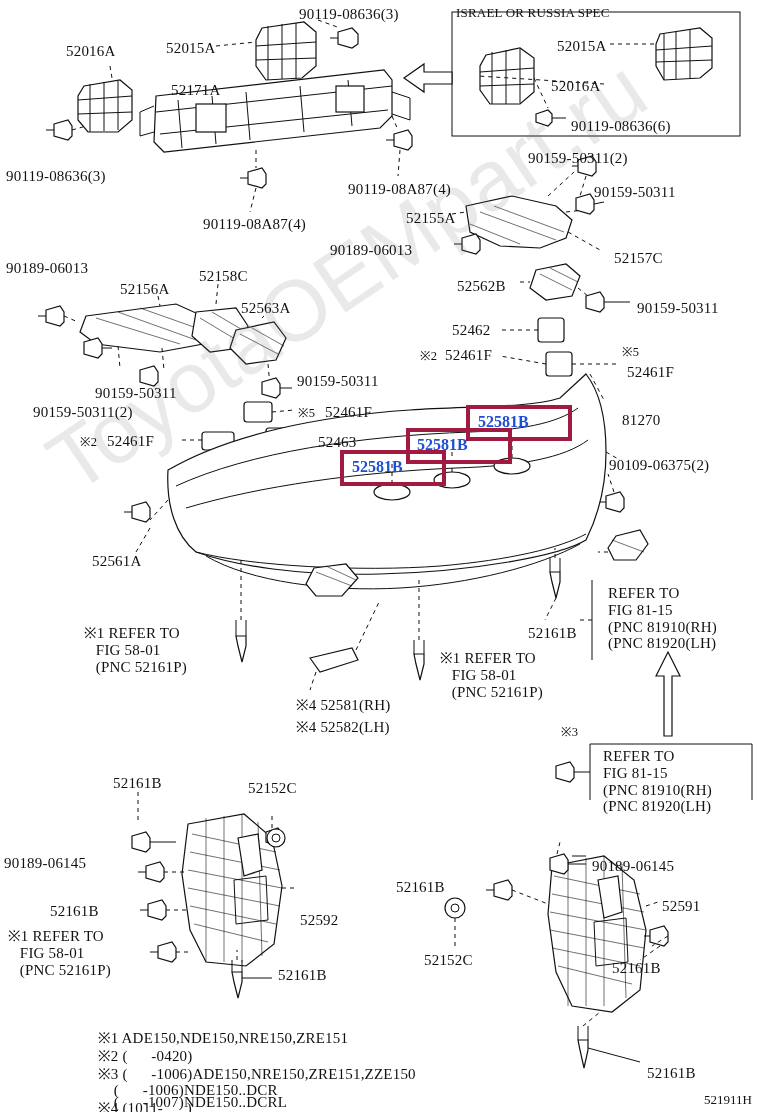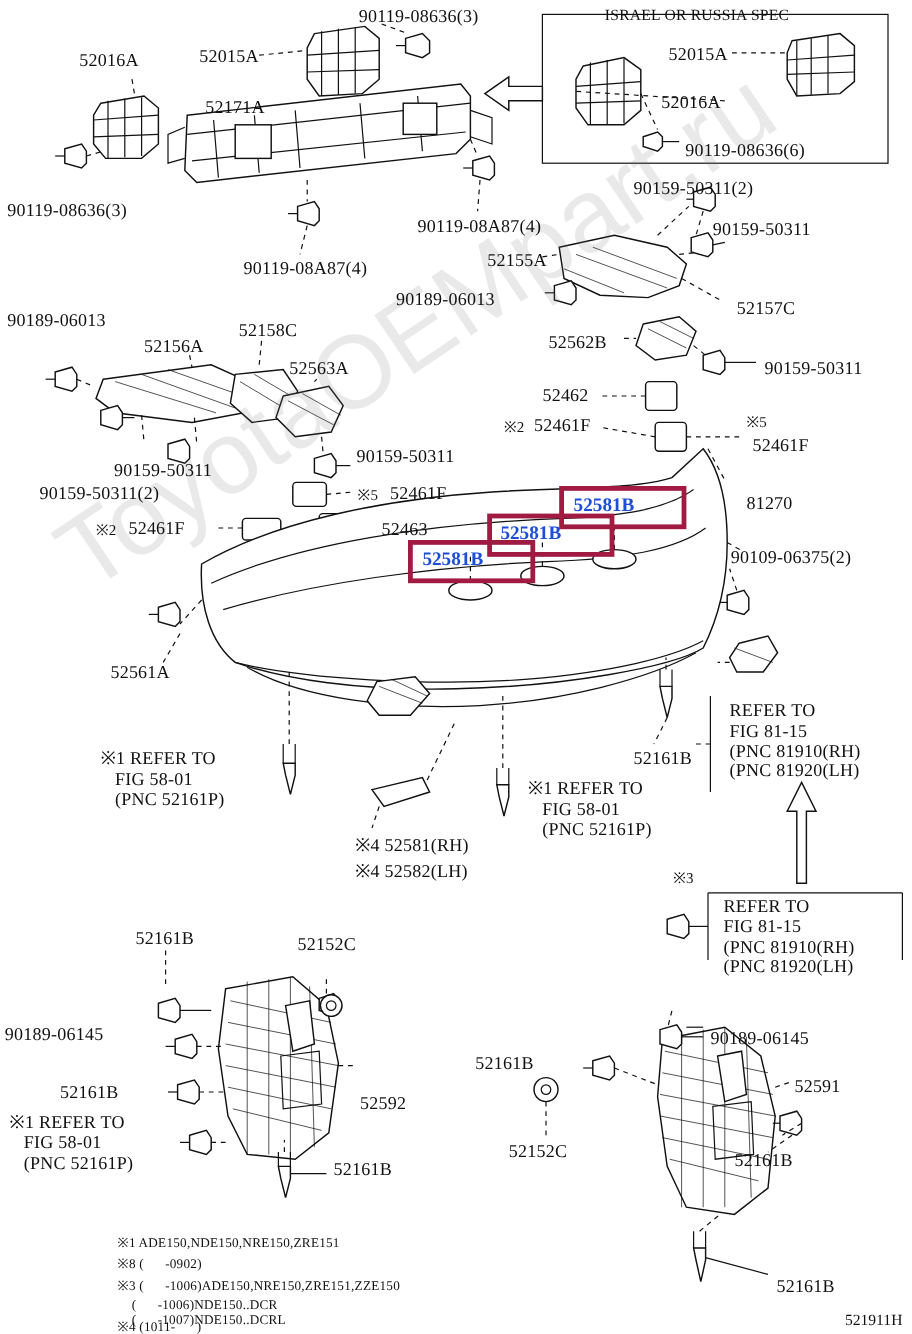--- a/index.html
+++ b/index.html
@@ -15,21 +15,21 @@
   .lbl{
     position:absolute;
     font-family:"Liberation Serif", serif;
     font-size:15px;
     line-height:1.12;
     color:#111;
     white-space:pre;
     letter-spacing:0.2px;
   }
   .lbl.sm{font-size:12.5px;}
-  .lbl.xs{font-size:11px;}
+  .lbl.xs{font-size:15px;}
   .hl{
     position:absolute;
     border:4px solid #a01a42;
     box-sizing:border-box;
   }
   .hl-lbl{
     position:absolute;
     font-family:"Liberation Serif", serif;
     font-size:16px;
     font-weight:bold;
@@ -309,21 +309,21 @@
 
     <path class="part" d="M578 1040 L588 1040 L588 1050 L584 1068 L580 1050 Z"></path>
     <path class="ln" d="M578 1026 L578 1040 M588 1026 L588 1040"></path>
     <path class="dsh" d="M583 1026 L600 1012"></path>
     <path class="ln" d="M588 1048 L640 1062"></path>
 
   </svg>
 
   <div class="wm">ToyotaOEMpart.ru</div>
 
-  <div class="lbl" style="left:456px;top:6px;font-size:13px;margin-left:48px;">ISRAEL OR RUSSIA SPEC</div>
+  <div class="lbl" style="left:456px;top:6px;font-size:13px;">ISRAEL OR RUSSIA SPEC</div>
 
   <div class="lbl" style="left:299px;top:6px;">90119-08636(3)</div>
   <div class="lbl" style="left:66px;top:43px;">52016A</div>
   <div class="lbl" style="left:166px;top:40px;">52015A</div>
   <div class="lbl" style="left:171px;top:82px;">52171A</div>
   <div class="lbl" style="left:6px;top:168px;">90119-08636(3)</div>
   <div class="lbl" style="left:203px;top:216px;">90119-08A87(4)</div>
   <div class="lbl" style="left:348px;top:181px;">90119-08A87(4)</div>
   <div class="lbl" style="left:557px;top:38px;">52015A</div>
   <div class="lbl" style="left:551px;top:78px;">52016A</div>
@@ -383,21 +383,21 @@
    (PNC 52161P)</div>
   <div class="lbl" style="left:278px;top:967px;">52161B</div>
   <div class="lbl" style="left:396px;top:879px;">52161B</div>
   <div class="lbl" style="left:592px;top:858px;">90189-06145</div>
   <div class="lbl" style="left:662px;top:898px;">52591</div>
   <div class="lbl" style="left:424px;top:952px;">52152C</div>
   <div class="lbl" style="left:612px;top:960px;">52161B</div>
   <div class="lbl" style="left:647px;top:1065px;">52161B</div>
 
   <div class="lbl xs" style="left:98px;top:1030px;">※1 ADE150,NDE150,NRE150,ZRE151</div>
-  <div class="lbl xs" style="left:98px;top:1048px;">※8 (      -0902)</div>
+  <div class="lbl xs" style="left:98px;top:1048px;">※2 (      -0420)</div>
   <div class="lbl xs" style="left:98px;top:1066px;">※3 (      -1006)ADE150,NRE150,ZRE151,ZZE150</div>
   <div class="lbl xs" style="left:98px;top:1082px;">    (      -1006)NDE150..DCR</div>
   <div class="lbl xs" style="left:98px;top:1094px;">    (      -1007)NDE150..DCRL</div>
   <div class="lbl xs" style="left:98px;top:1098px;opacity:0;"></div>
   <div class="lbl xs" style="left:98px;top:1100px;">※4 (1011-      )</div>
 
   <div class="hl" style="left:466px;top:405px;width:106px;height:36px;"></div>
   <div class="hl-lbl" style="left:478px;top:413px;">52581B</div>
 
   <div class="hl" style="left:406px;top:428px;width:106px;height:36px;"></div>

